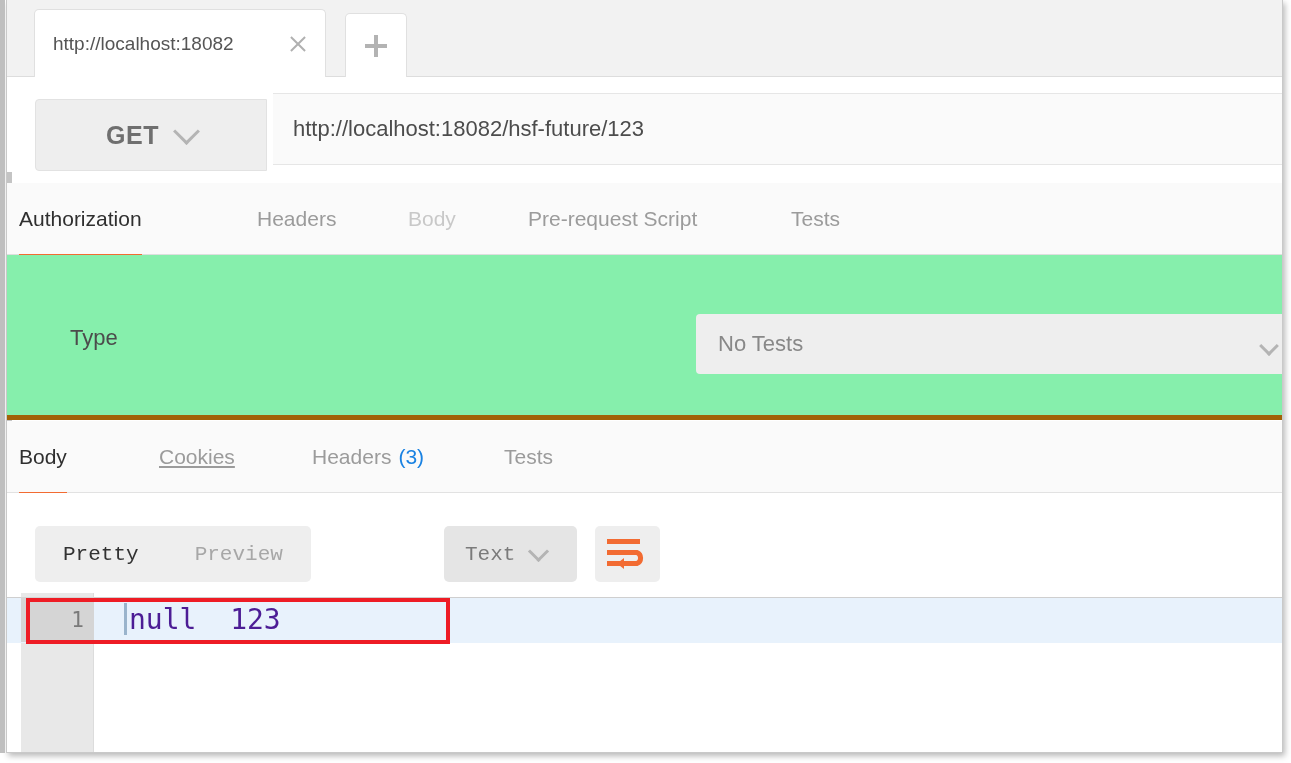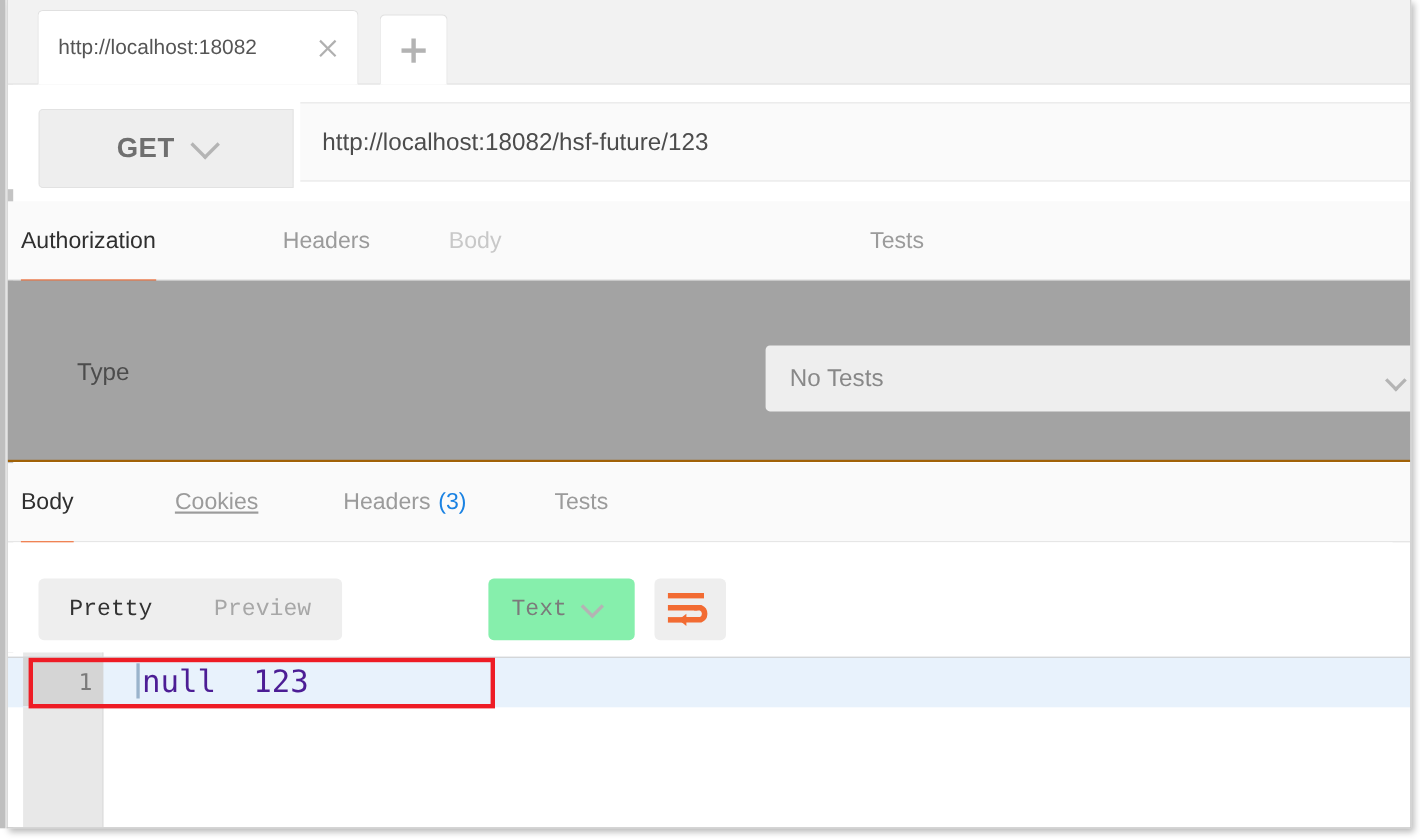--- a/index.html
+++ b/index.html
@@ -216,22 +216,22 @@
   }
   .tabitem.dim { color: #c8c8c8; }
 
   
   .auth-pane {
     position: absolute;
     left: 0;
     top: 255px;
     right: 0;
     height: 165px;
-    background: #a3a3a3;
-    border-bottom: 2px solid #a16207;
+    background: #86efac;
+    border-bottom: 5px solid #a16207;
     box-sizing: border-box;
   }
   .type-label {
     position: absolute;
     left: 63px;
     top: 70px;
     font-size: 22px;
     color: #4c4c4c;
   }
   .auth-select {
@@ -302,21 +302,21 @@
     color: #a7a7a7;
     cursor: pointer;
   }
   .seg.active { color: #323232; }
   .fmt-select {
     position: absolute;
     left: 437px;
     top: 33px;
     width: 133px;
     height: 56px;
-    background: #86efac;
+    background: #e5e5e5;
     border-radius: 5px;
     display: flex;
     align-items: center;
     cursor: pointer;
   }
   .fmt-label { font-size: 21px; color: #7b7b7b; margin-left: 21px; }
   .fmt-select .chev-md {
     width: 12px;
     height: 12px;
     border-right: 3px solid #b4b4b4;
@@ -452,20 +452,23 @@
   <div class="req-tabbar">
     <div class="tabitem active" style="left:12px;">
         <span>Authorization</span>
       </div>
     <div class="tabitem" style="left:250px;">
         <span>Headers</span>
       </div>
     <div class="tabitem dim" style="left:401px;">
         <span>Body</span>
       </div>
+    <div class="tabitem" style="left:521px;">
+        <span>Pre-request Script</span>
+      </div>
     <div class="tabitem" style="left:784px;">
         <span>Tests</span>
       </div>
   </div>
 
   <div class="auth-pane">
     <div class="type-label">Type</div>
     <div class="auth-select">
       <span>No Tests</span>
       <span class="chev-sm"></span>

